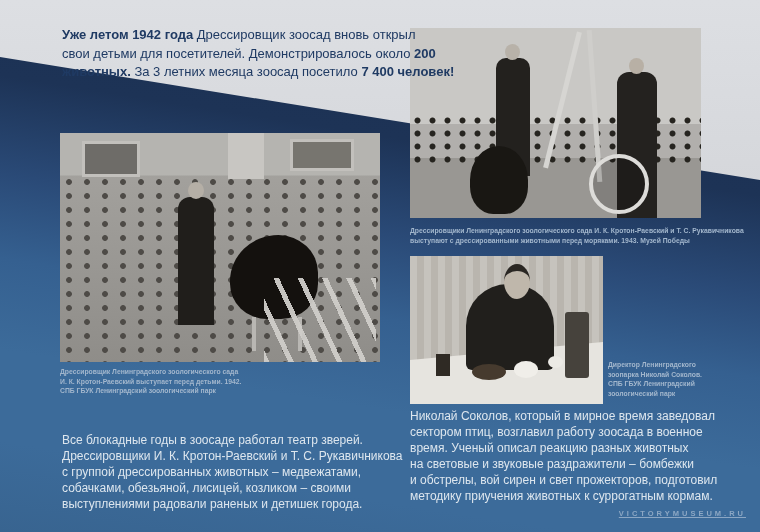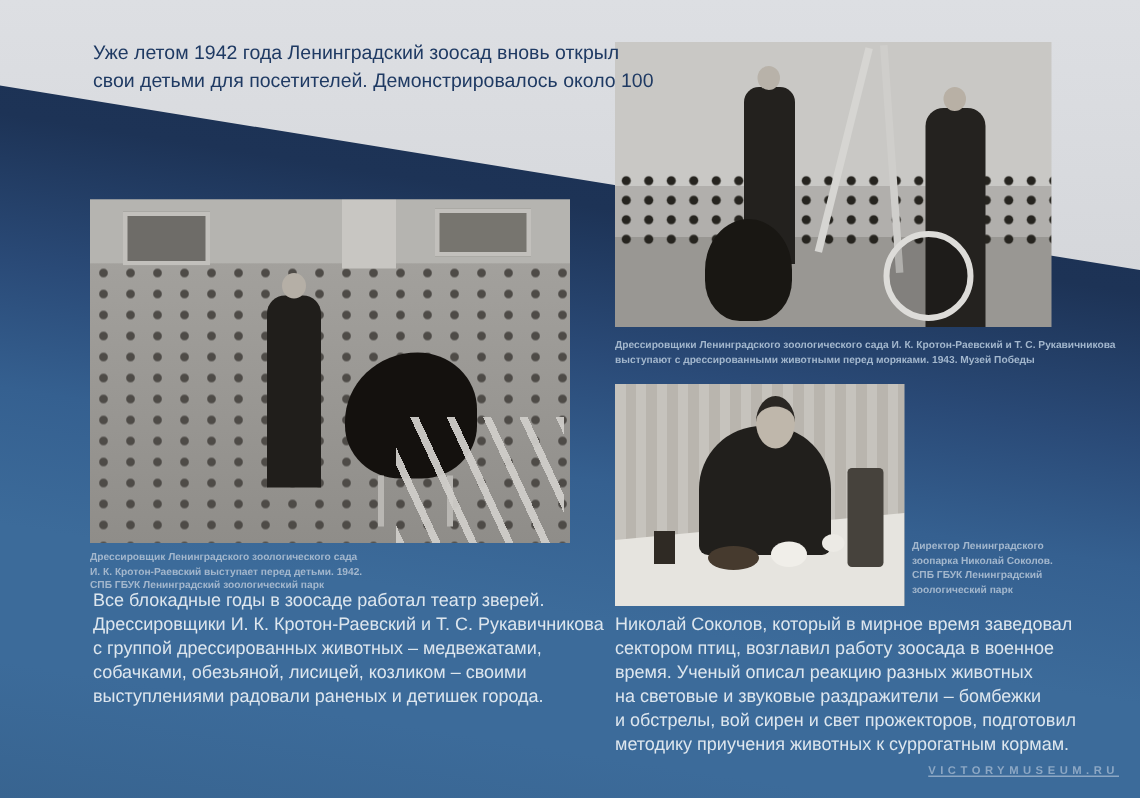--- a/index.html
+++ b/index.html
@@ -15,21 +15,21 @@
     position:absolute;left:0;top:0;width:760px;height:185px;z-index:1;
     background:linear-gradient(180deg,#dddfe3,#d5d7db);
     clip-path:polygon(0 0,760px 0,760px 180px,0 57px);
   }
   
   .intro{
     position:absolute;left:62px;top:26px;z-index:4;
     color:#1f3a63;font-size:13px;line-height:18.5px;white-space:nowrap;
     font-weight:400;
   }
-  .intro b{font-weight:400;}
+  .intro b{font-weight:700;}
   
   .photo{position:absolute;z-index:2;overflow:hidden;}
   .ph{position:absolute;}
   #photo-stage{left:60px;top:133px;width:320px;height:229px;
     background-image:
       linear-gradient(180deg,#b5b4b0 0px,#b5b4b0 42px,rgba(0,0,0,0) 43px),
       radial-gradient(circle,#4e4b47 2.5px,rgba(0,0,0,0) 3.3px),
       linear-gradient(180deg,#a7a5a1,#8f8d89);
     background-size:auto,18px 14px,auto;
     background-repeat:no-repeat,repeat,no-repeat;}
@@ -72,38 +72,39 @@
     line-height:9.5px;white-space:pre-line;
   }
   #cap-stage{left:60px;top:367px;width:300px;}
   #cap-sailors{left:410px;top:226px;width:350px;}
   #cap-director{left:608px;top:360px;width:142px;}
   
   .para{
     position:absolute;z-index:4;color:#dde6ee;font-size:12px;line-height:16px;
     white-space:pre-line;width:420px;
   }
-  #para-left{left:62px;top:392px;}
+  #para-left{left:62px;top:432px;}
   #para-right{left:410px;top:408px;}
   
   .watermark{
     position:absolute;right:14px;bottom:14px;z-index:4;
     color:#8ca7c4;font-size:7.5px;font-weight:700;letter-spacing:3px;text-decoration:underline;
   }
 </style>
 </head>
 <body>
 
 <div class="poster">
 
   <div class="banner"></div>
 
   <div class="intro">
-    <div><b>Уже летом 1942 года</b><span> Ленинградский зоосад вновь открыл</span></div>
-    <div><span>свои детьми для посетителей. Демонстрировалось около </span><b>100</b></div>
+    <div><b>Уже летом 1942 года</b><span> Дрессировщик зоосад вновь открыл</span></div>
+    <div><span>свои детьми для посетителей. Демонстрировалось около </span><b>200</b></div>
+    <div><b>животных.</b><span> За 3 летних месяца зоосад посетило </span><b>7 400 человек!</b></div>
   </div>
 
   <div class="photo" id="photo-stage">
     <div class="ph pl-picture"></div>
     <div class="ph pl-picture2"></div>
     <div class="ph pl-door"></div>
     <div class="ph pl-trainer"></div>
     <div class="ph pl-bear"></div>
     <div class="ph pl-stool"></div>
     <div class="ph pl-ladder"></div>

